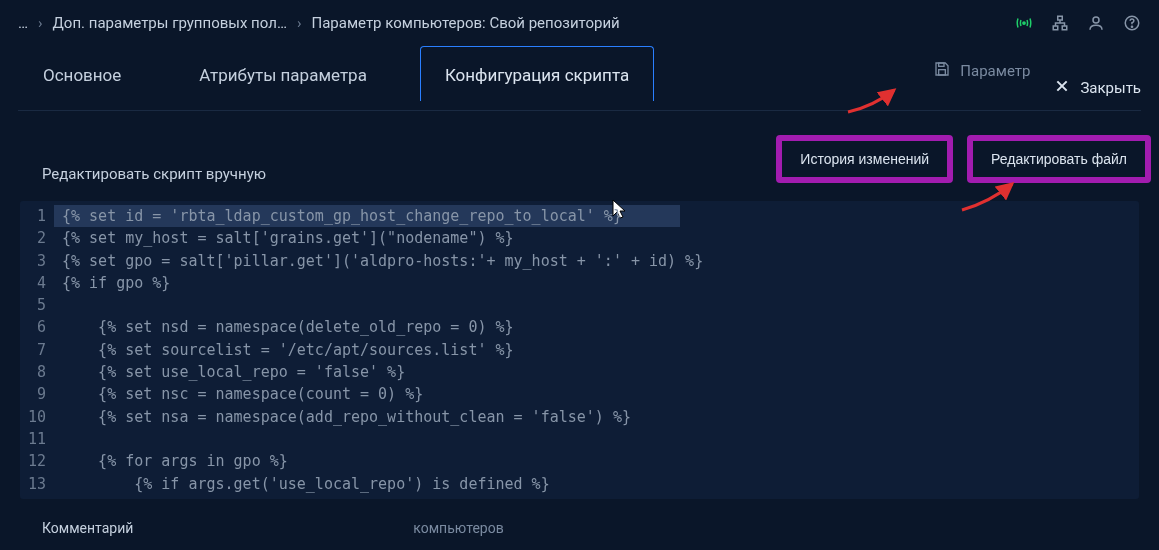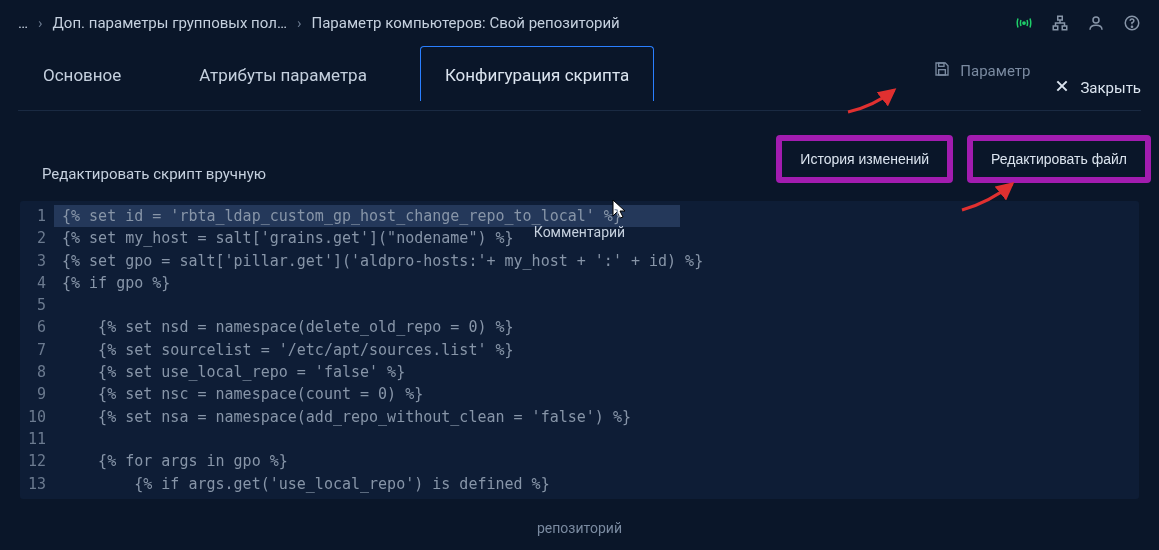--- a/index.html
+++ b/index.html
@@ -151,21 +151,20 @@
   .footer {
     position: absolute;
     bottom: 0;
     left: 0;
     right: 0;
     padding: 14px 42px;
     display: flex;
     align-items: center;
     gap: 280px;
     font-size: 14px;
-    flex-direction: column;
   }
   .footer .label { color: #c5d0de; }
   .footer .req { color: #7a8aa0; }
   .arrow {
     position: absolute;
     pointer-events: none;
   }
   .cursor {
     position: absolute;
     pointer-events: none;
@@ -267,21 +266,21 @@
         <div>11</div>
         <div>12</div>
         <div>13</div>
       </div>
     <div class="code" id="code"><div class="code-line hl"><span class="hlbg" style="width: 626.2px;"></span><span class="txt">{% set id = 'rbta_ldap_custom_gp_host_change_repo_to_local' %}</span></div><div class="code-line"><span class="txt">{% set my_host = salt['grains.get']("nodename") %}</span></div><div class="code-line"><span class="txt">{% set gpo = salt['pillar.get']('aldpro-hosts:'+ my_host + ':' + id) %}</span></div><div class="code-line"><span class="txt">{% if gpo %}</span></div><div class="code-line"><span class="txt"></span></div><div class="code-line"><span class="txt">    {% set nsd = namespace(delete_old_repo = 0) %}</span></div><div class="code-line"><span class="txt">    {% set sourcelist = '/etc/apt/sources.list' %}</span></div><div class="code-line"><span class="txt">    {% set use_local_repo = 'false' %}</span></div><div class="code-line"><span class="txt">    {% set nsc = namespace(count = 0) %}</span></div><div class="code-line"><span class="txt">    {% set nsa = namespace(add_repo_without_clean = 'false') %}</span></div><div class="code-line"><span class="txt"></span></div><div class="code-line"><span class="txt">    {% for args in gpo %}</span></div><div class="code-line"><span class="txt">        {% if args.get('use_local_repo') is defined %}</span></div></div>
   </div>
 </div>
 
 <div class="footer">
   <span class="label">Комментарий</span>
-  <span class="req">репозиторий</span>
+  <span class="req">компьютеров</span>
 </div>
 
 <svg class="arrow" style="left:844px; top:86px;" width="56" height="30">
   <defs>
       <marker id="ah1" markerWidth="6" markerHeight="6" refX="5" refY="3" orient="auto">
         <path d="M0,0 L6,3 L0,6 Z" fill="#e03030"></path>
       </marker>
     </defs>
   <path d="M4,26 Q30,20 50,4" stroke="#e03030" stroke-width="3" fill="none" marker-end="url(#ah1)"></path>
 </svg>

